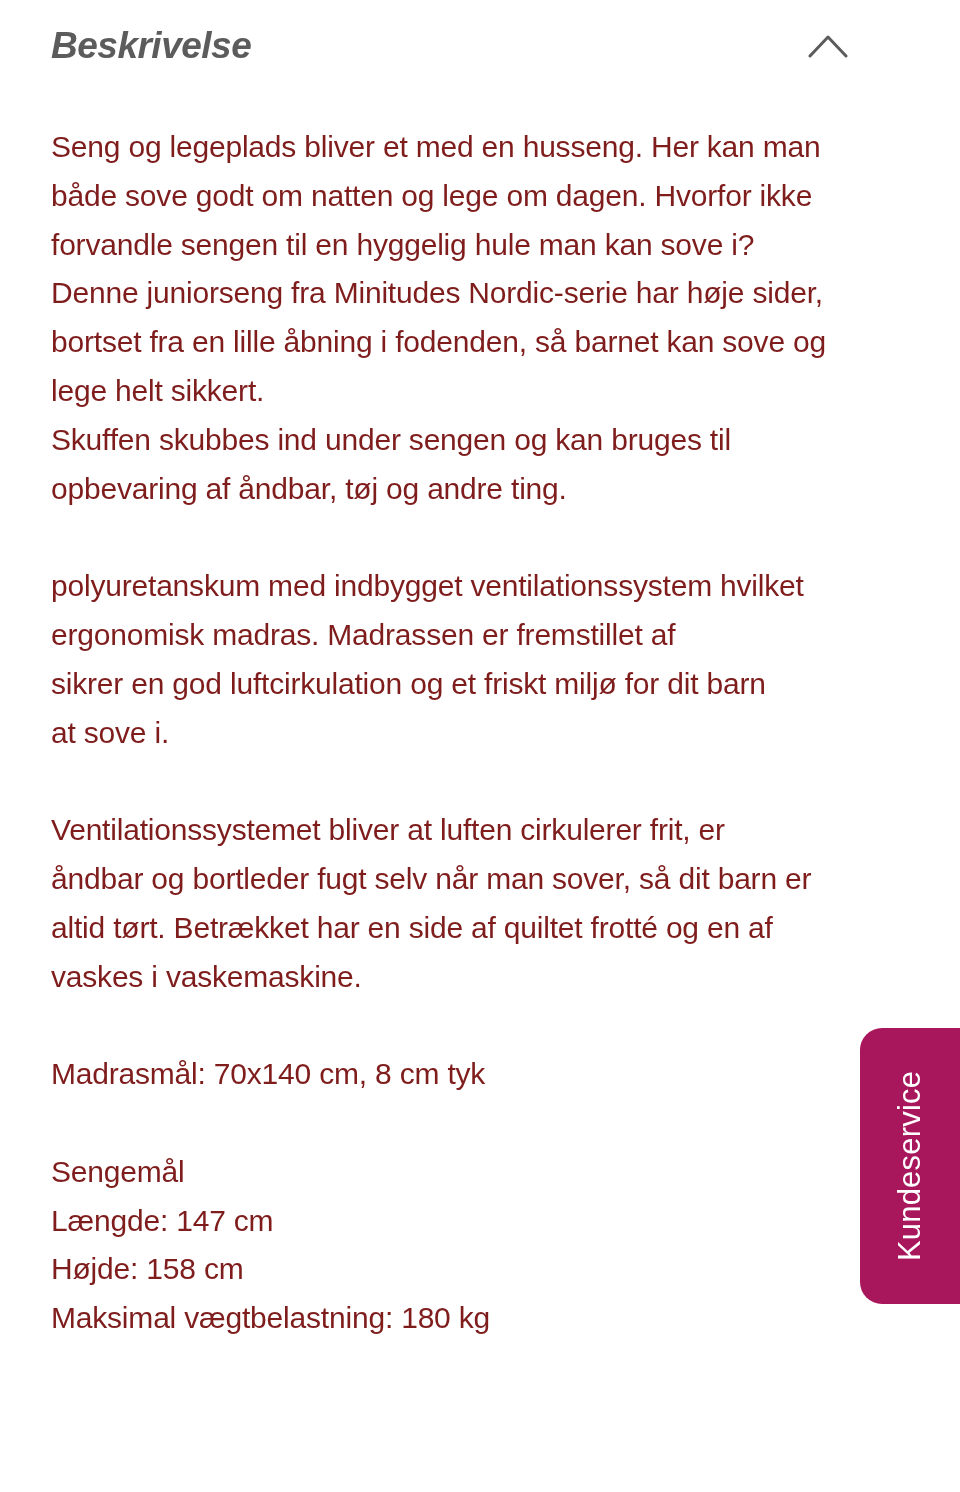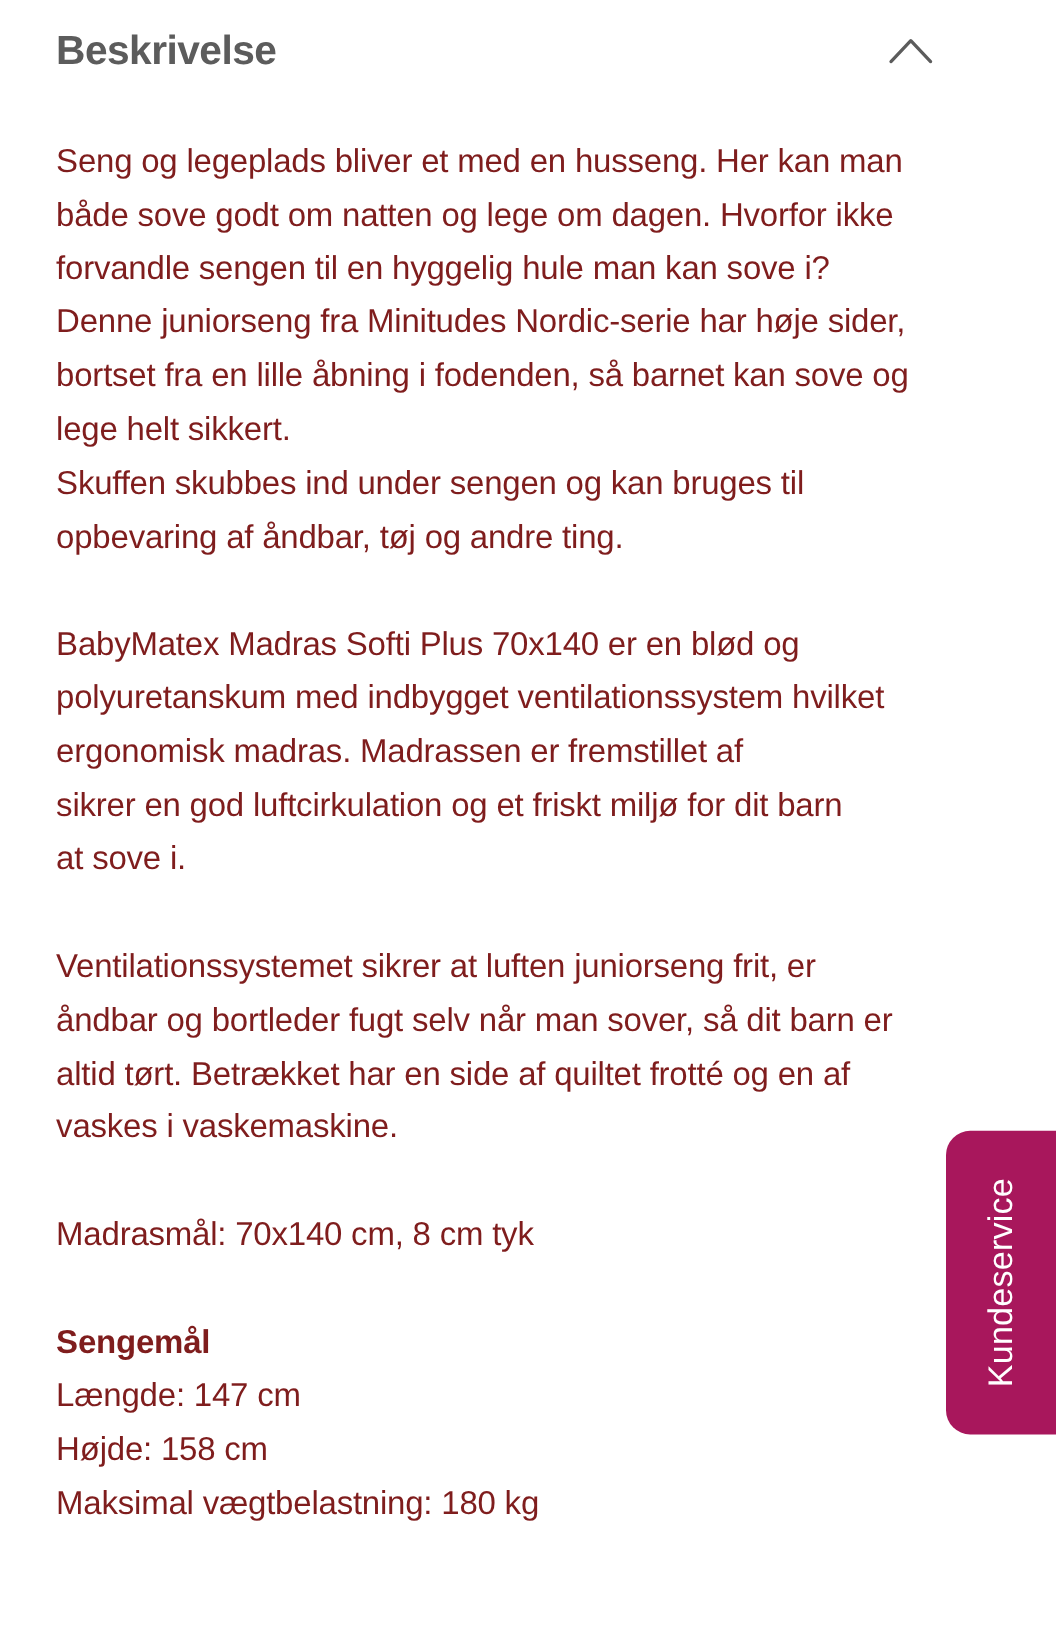--- a/index.html
+++ b/index.html
@@ -15,20 +15,21 @@
       font-family: "Liberation Sans", sans-serif;
       color: #3a3a3a;
     }
     .accordion-header {
       position: absolute;
       left: 0;
       top: 0;
       width: 869px;
       height: 96px;
       cursor: pointer;
+      font-style: italic;
     }
     .accordion-title {
       position: absolute;
       left: 51px;
       top: 24px;
       font-size: 37px;
       font-weight: bold;
       color: #5c5c5c;
       letter-spacing: -0.5px;
       line-height: 44px;
@@ -50,21 +51,21 @@
       color: #7f1d1d;
       letter-spacing: -0.2px;
     }
     .content p {
       margin: 0;
     }
     .gap {
       height: 48.8px;
     }
     .bold {
-      font-weight: bold;
+      font-weight: normal;
     }
     .kundeservice {
       position: absolute;
       left: 860px;
       top: 1028px;
       width: 100px;
       height: 276px;
       background: #a8175c;
       border-radius: 22px 0 0 22px;
       cursor: pointer;
@@ -96,29 +97,28 @@
     <p>både sove godt om natten og lege om dagen. Hvorfor ikke</p>
     <p>forvandle sengen til en hyggelig hule man kan sove i?</p>
     <p>Denne juniorseng fra Minitudes Nordic-serie har høje sider,</p>
     <p>bortset fra en lille åbning i fodenden, så barnet kan sove og</p>
     <p>lege helt sikkert.</p>
     <p>Skuffen skubbes ind under sengen og kan bruges til</p>
     <p>opbevaring af åndbar, tøj og andre ting.</p>
   </div>
   <div class="gap"></div>
   <div>
-    <p>BabyMatex Madras Softi Plus 70x140 er en blød og</p>
     <p>polyuretanskum med indbygget ventilationssystem hvilket</p>
     <p>ergonomisk madras. Madrassen er fremstillet af</p>
     <p>sikrer en god luftcirkulation og et friskt miljø for dit barn</p>
     <p>at sove i.</p>
   </div>
   <div class="gap"></div>
   <div>
-    <p>Ventilationssystemet sikrer at luften juniorseng frit, er</p>
+    <p>Ventilationssystemet bliver at luften cirkulerer frit, er</p>
     <p>åndbar og bortleder fugt selv når man sover, så dit barn er</p>
     <p>altid tørt. Betrækket har en side af quiltet frotté og en af</p>
     <p>vaskes i vaskemaskine.</p>
   </div>
   <div class="gap"></div>
   <p>Madrasmål: 70x140 cm, 8 cm tyk</p>
   <div class="gap"></div>
   <div>
     <p class="bold">Sengemål</p>
     <p>Længde: 147 cm</p>

